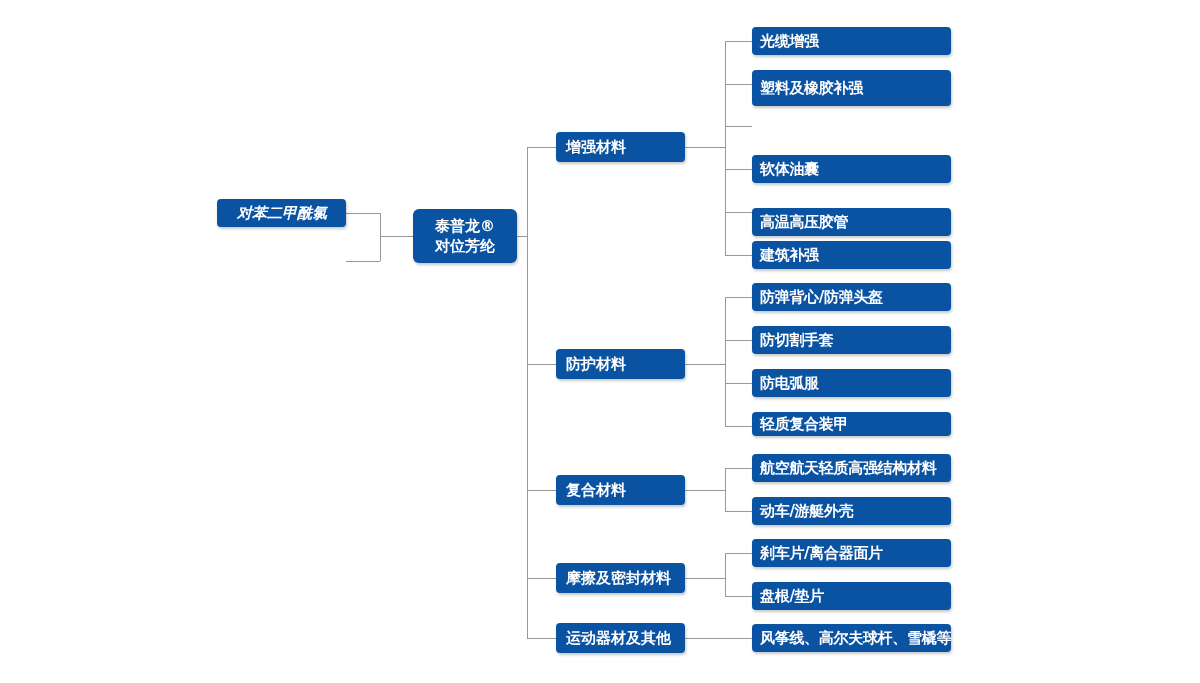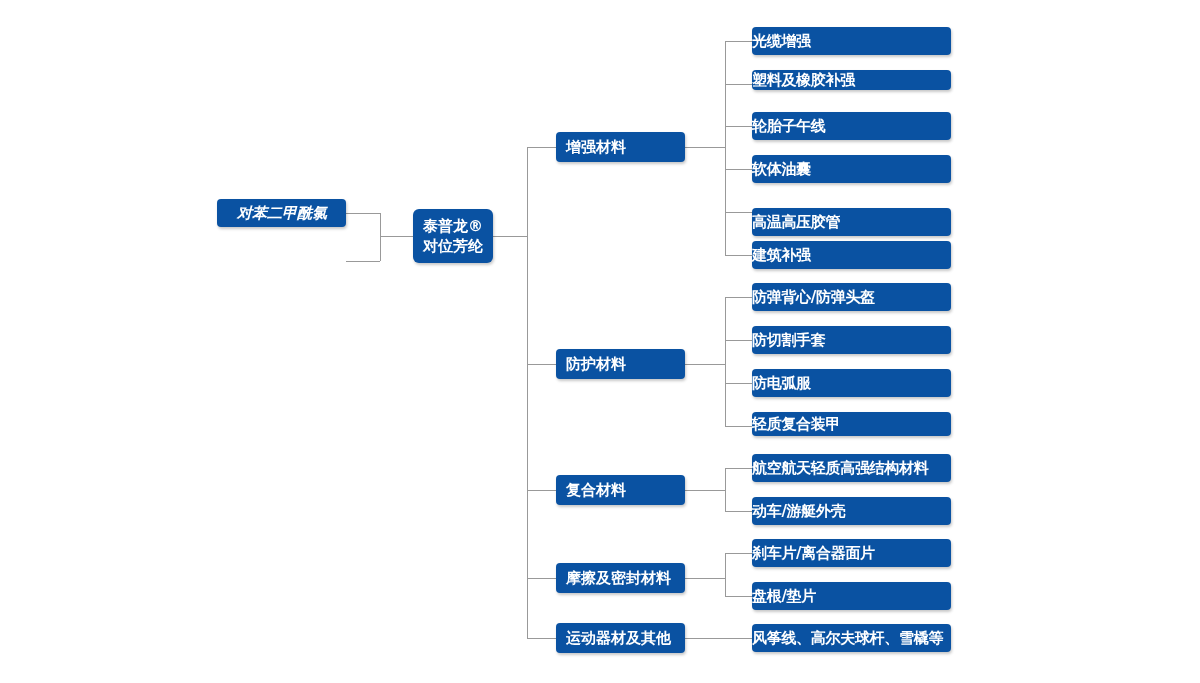--- a/index.html
+++ b/index.html
@@ -8,21 +8,21 @@
     font-family:"DejaVu Sans", sans-serif; overflow:hidden;
   }
   .node {
     position:absolute; background:var(--node-blue,#0A52A2); color:#ffffff;
     font-weight:bold; font-size:15px; display:flex; align-items:center;
     border-radius:4px; box-sizing:border-box; white-space:nowrap;
     box-shadow:1px 2px 3px rgba(0,0,0,0.22);
   }
   .input { padding-left:20px;font-style:italic; }
   .cat   { padding-left:10px;font-family:Liberation Serif, serif; }
-  .leaf  { letter-spacing:-0.3px; }
+  .leaf  { padding-left:8px; letter-spacing:-0.3px; }
   .root  {
     flex-direction:column; justify-content:center; text-align:center;
     line-height:20px; border-radius:6px; padding:0; 
   }
   .hline, .vline { position:absolute; background:var(--line-gray,#999999); }
   .hline { height:1px; }
   .vline { width:1px; }
 </style>
 </head>
 <body>
@@ -66,34 +66,33 @@
   <div class="hline" style="left:725px;top:426px;width:27px"></div>
 
   <div class="hline" style="left:725px;top:468px;width:27px"></div>
   <div class="hline" style="left:725px;top:511px;width:27px"></div>
 
   <div class="hline" style="left:725px;top:553px;width:27px"></div>
   <div class="hline" style="left:725px;top:596px;width:27px"></div>
 
   <div class="node input" style="left:217px;top:199px;width:129px;height:28px">对苯二甲酰氯</div>
 
-  <div class="node root" style="left:413px;top:209px;width:80px;height:54px">
+  <div class="node root" style="left:413px;top:209px;width:104px;height:54px">
     <span>泰普龙®</span>
     <span>对位芳纶</span>
   </div>
 
   <div class="node cat" style="left:556px;top:132px;width:129px;height:30px">增强材料</div>
   <div class="node cat" style="left:556px;top:349px;width:129px;height:30px">防护材料</div>
   <div class="node cat" style="left:556px;top:475px;width:129px;height:30px">复合材料</div>
   <div class="node cat" style="left:556px;top:563px;width:129px;height:30px">摩擦及密封材料</div>
   <div class="node cat" style="left:556px;top:623px;width:129px;height:30px">运动器材及其他</div>
 
   <div class="node leaf" style="left:752px;top:27px;width:199px;height:28px">光缆增强</div>
-  <div class="node leaf" style="left:752px;top:70px;width:199px;height:20px">塑料及橡胶补强</div>
-  <div class="node leaf" style="left:752px;top:112px;width:199px;height:28px">轮胎子午线</div>
+  <div class="node leaf" style="left:752px;top:70px;width:199px;height:36px">塑料及橡胶补强</div>
   <div class="node leaf" style="left:752px;top:155px;width:199px;height:28px">软体油囊</div>
   <div class="node leaf" style="left:752px;top:208px;width:199px;height:28px">高温高压胶管</div>
   <div class="node leaf" style="left:752px;top:241px;width:199px;height:28px">建筑补强</div>
 
   <div class="node leaf" style="left:752px;top:326px;width:199px;height:28px">防切割手套</div>
   <div class="node leaf" style="left:752px;top:283px;width:199px;height:28px">防弹背心/防弹头盔</div>
   <div class="node leaf" style="left:752px;top:369px;width:199px;height:28px">防电弧服</div>
   <div class="node leaf" style="left:752px;top:412px;width:199px;height:24px">轻质复合装甲</div>
 
   <div class="node leaf" style="left:752px;top:454px;width:199px;height:28px">航空航天轻质高强结构材料</div>

